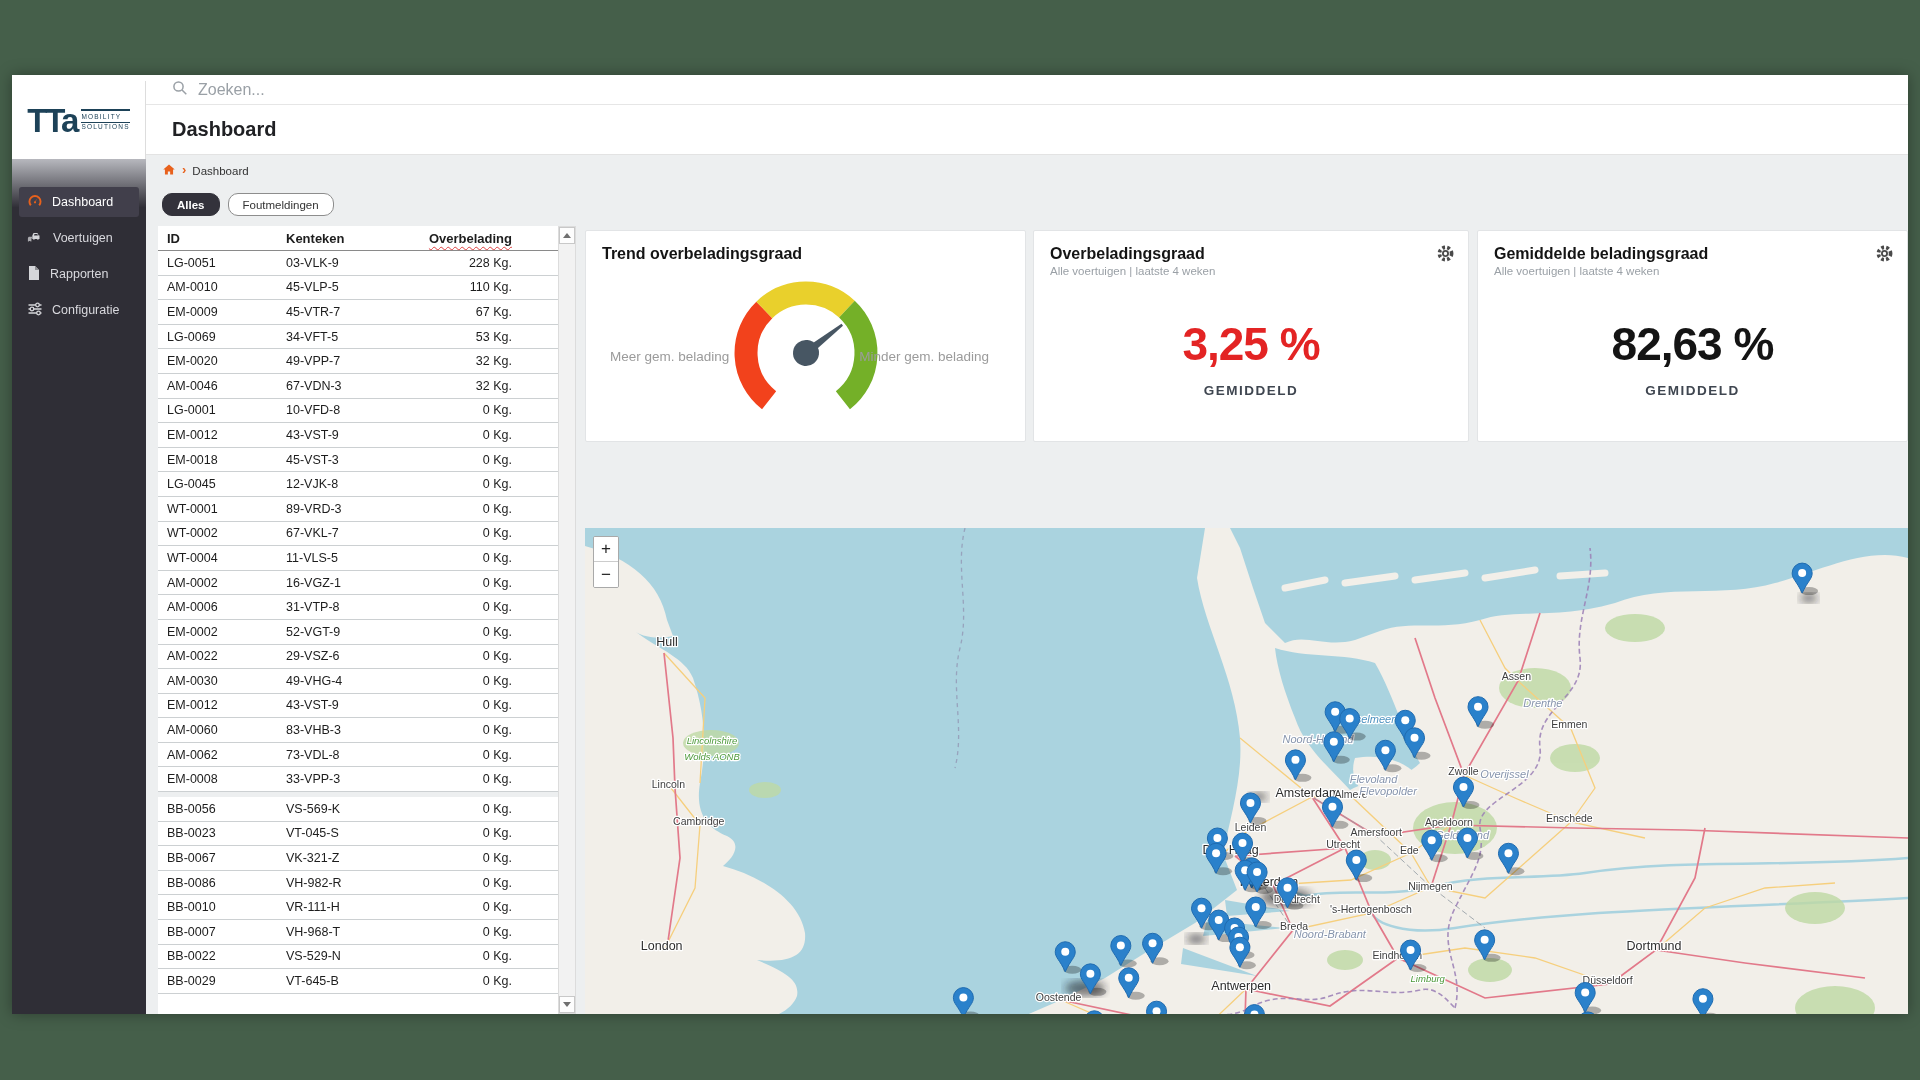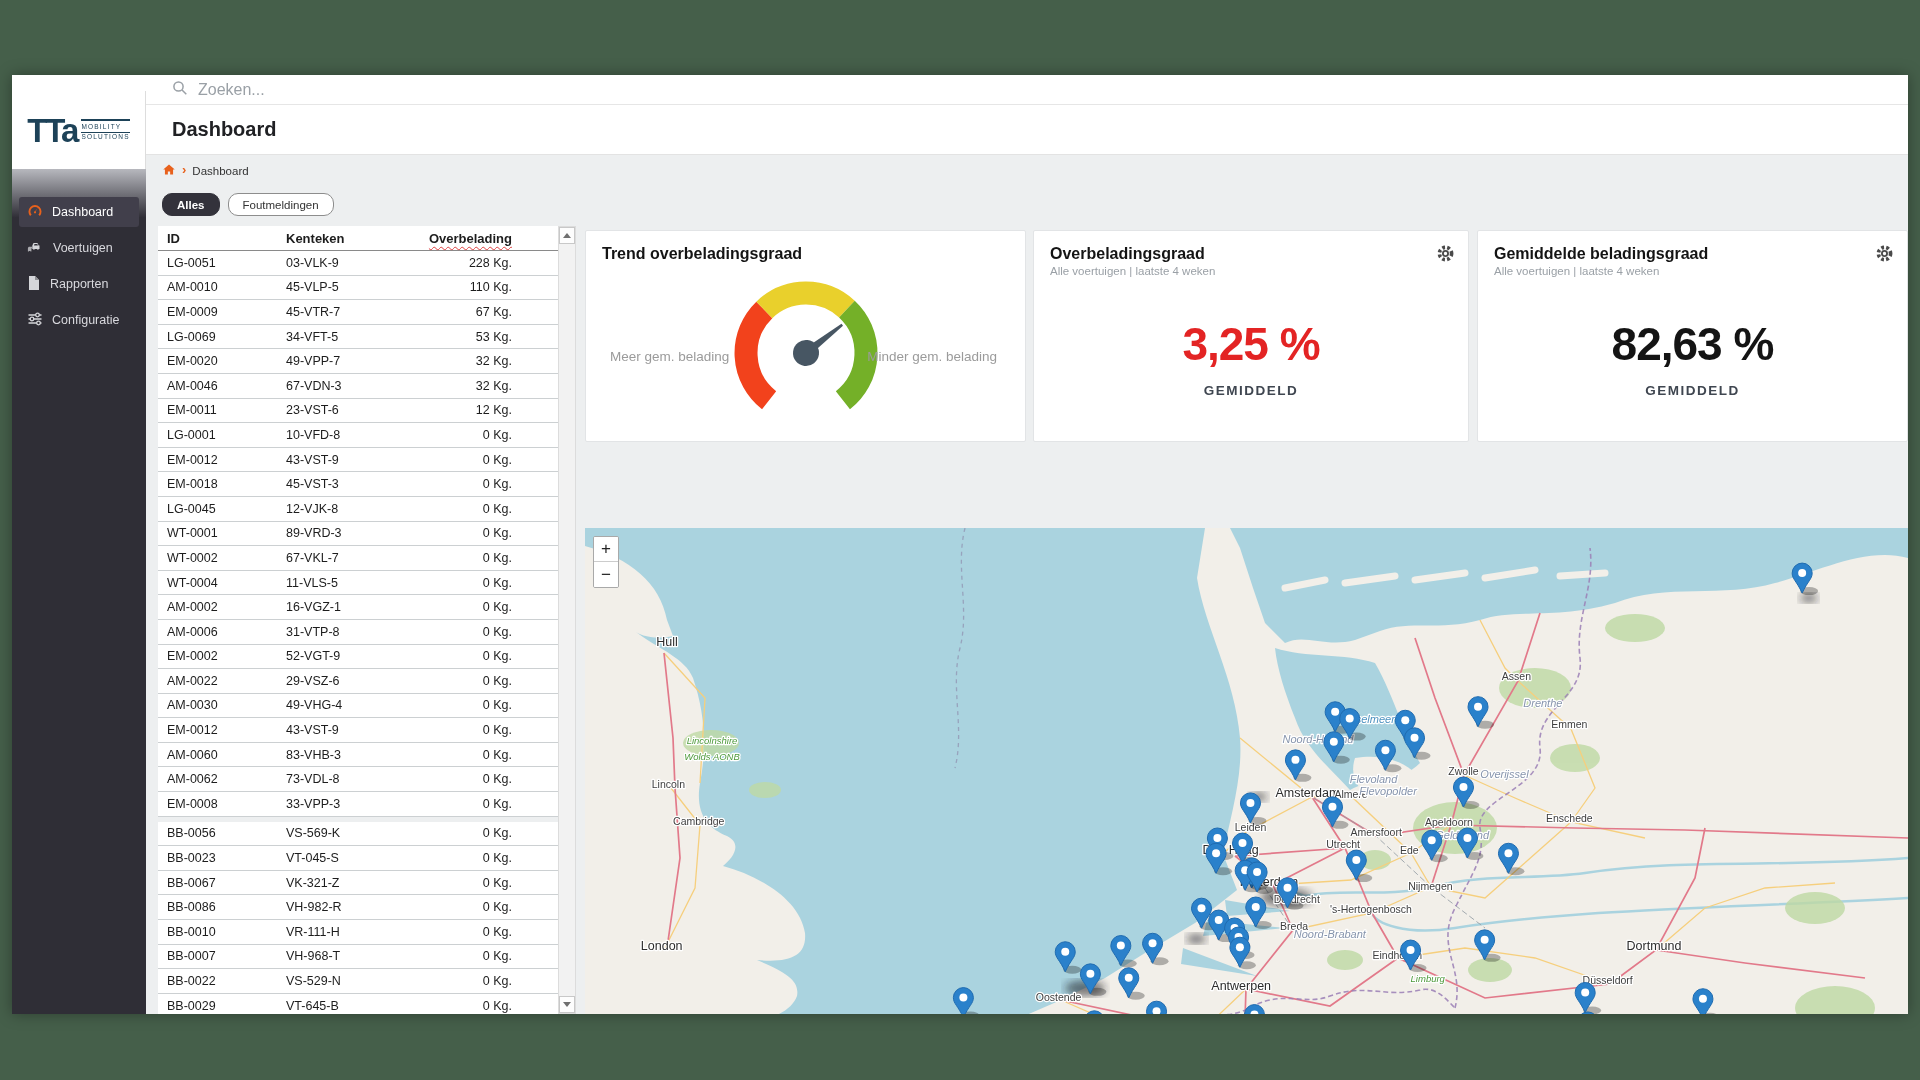--- a/index.html
+++ b/index.html
@@ -2,21 +2,21 @@
 <html><head>
 <meta charset="utf-8">
 <style>
   * { margin:0; padding:0; box-sizing:border-box; }
   html,body { width:1920px; height:1080px; overflow:hidden; font-family:"Liberation Sans", sans-serif; }
   body { background:#455f4a; position:relative; }
 
   .window { position:absolute; left:12px; top:75px; right:12px; bottom:66px; background:#fff; overflow:hidden; box-shadow:0 0 14px rgba(0,0,0,.35); }
 
   
-  .sidebar { position:absolute; left:0; top:16px; bottom:0; width:134px; background:#2f2e36; }
+  .sidebar { position:absolute; left:0; top:6px; bottom:0; width:134px; background:#2f2e36; }
   .logo-box { position:absolute; top:0; left:0; right:0; height:78px; background:#fff; border-right:1px solid #ddd; display:flex; align-items:center; justify-content:center; }
   .logo-row { display:flex; align-items:center; gap:4px; }
   .logo-tta { font-size:33px; font-weight:bold; letter-spacing:-2px; color:#1d4258; line-height:1; }
   .logo-right { display:flex; flex-direction:column; border-top:2px solid #1d4258; padding-top:2px; }
   .logo-right span { font-size:6.5px; letter-spacing:1.2px; color:#1d4258; line-height:1.35; }
   .logo-right span:last-child { border-top:1px solid #1d4258; }
   .side-fade { position:absolute; top:78px; left:0; right:0; height:54px; background:linear-gradient(#b7b8be, #2f2e36 90%); }
   .side-menu { position:absolute; top:100px; left:0; right:0; }
   .side-item { display:flex; align-items:center; gap:9px; height:30px; margin:6px 7px; padding:0 8px; border-radius:3px; color:#d9d9de; font-size:12.5px; cursor:pointer; }
   .side-item.active { background:#413f4b; color:#fff; }
@@ -61,21 +61,21 @@
   #card-avgload { left:1331px; width:431px; }
   .card h3 { font-size:16px; color:#141414; padding:14px 16px 2px; }
   .card .subtitle { font-size:11.5px; color:#9aa0a6; padding:0 16px; }
   .gear { position:absolute; top:12px; right:12px; cursor:pointer; }
   .big-value { position:absolute; top:86px; left:0; right:0; text-align:center; font-size:46px; font-weight:bold; letter-spacing:-1px; }
   .big-red { color:#e32424; }
   .big-dark { color:#141414; }
   .value-label { position:absolute; top:152px; left:0; right:0; text-align:center; font-size:13.5px; font-weight:bold; letter-spacing:1.5px; color:#3f4650; }
   .gauge-wrap { position:absolute; top:46px; left:0; right:0; display:flex; justify-content:center; }
   .gauge-label { position:absolute; top:118px; font-size:13.5px; color:#9b9b9b; }
-  .gauge-label.left { left:24px; } .gauge-label.right { right:28px;margin-left:22px; }
+  .gauge-label.left { left:24px; } .gauge-label.right { right:36px;margin-left:22px; }
 
   
   .map { position:absolute; top:373px; left:439px; width:1323px; height:566px; background:#aad3df; overflow:hidden; }
   .map svg.geo { position:absolute; inset:0; }
   .zoomctl { position:absolute; top:8px; left:8px; width:26px; z-index:5; border:1px solid #a9a9a9; border-radius:2px; overflow:hidden; background:#fff; }
   .zoomctl div { height:25px; display:flex; align-items:center; justify-content:center; font-size:17px; color:#222; cursor:pointer; background:#fff; }
   .zoomctl div:first-child { border-bottom:1px solid #ccc; }
 
   text.city { font-size:12.5px; fill:#2c2c2c; }
   text.town { font-size:10.5px; fill:#3e3e3e; }
@@ -203,25 +203,20 @@
             </div>
             <div class="t-row">
               <span class="c1">EM-0020</span>
               <span class="c2">49-VPP-7</span>
               <span class="c3">32 Kg.</span>
             </div>
             <div class="t-row">
               <span class="c1">AM-0046</span>
               <span class="c2">67-VDN-3</span>
               <span class="c3">32 Kg.</span>
-            </div>
-            <div class="t-row">
-              <span class="c1">EM-0011</span>
-              <span class="c2">23-VST-6</span>
-              <span class="c3">12 Kg.</span>
             </div>
             <div class="t-row">
               <span class="c1">LG-0001</span>
               <span class="c2">10-VFD-8</span>
               <span class="c3">0 Kg.</span>
             </div>
             <div class="t-row">
               <span class="c1">EM-0012</span>
               <span class="c2">43-VST-9</span>
               <span class="c3">0 Kg.</span>

